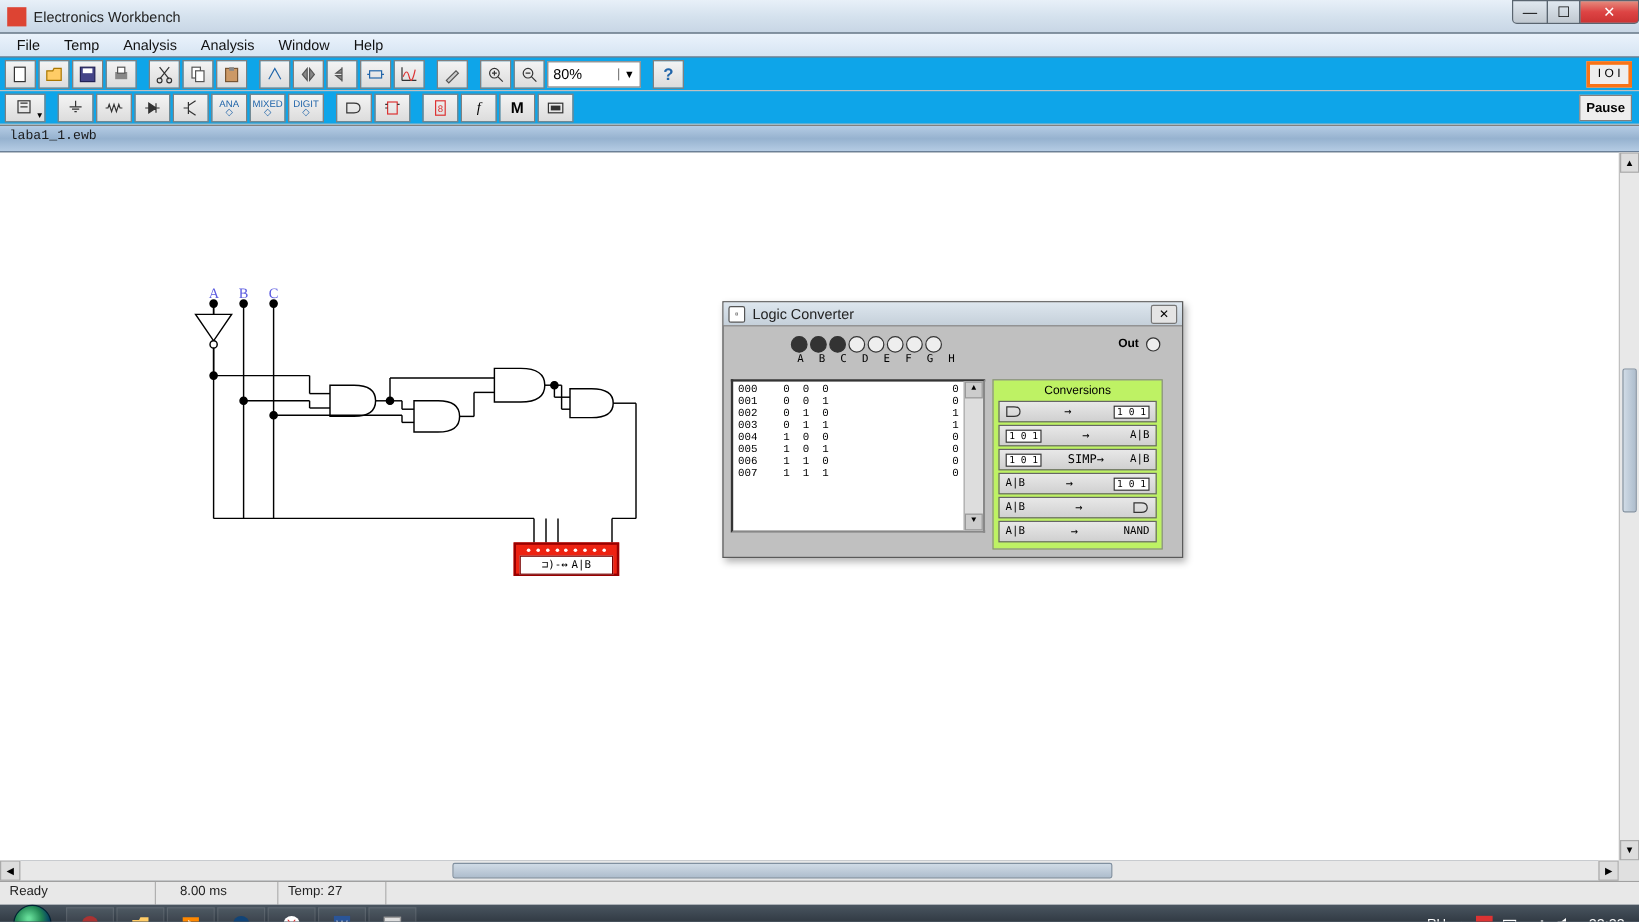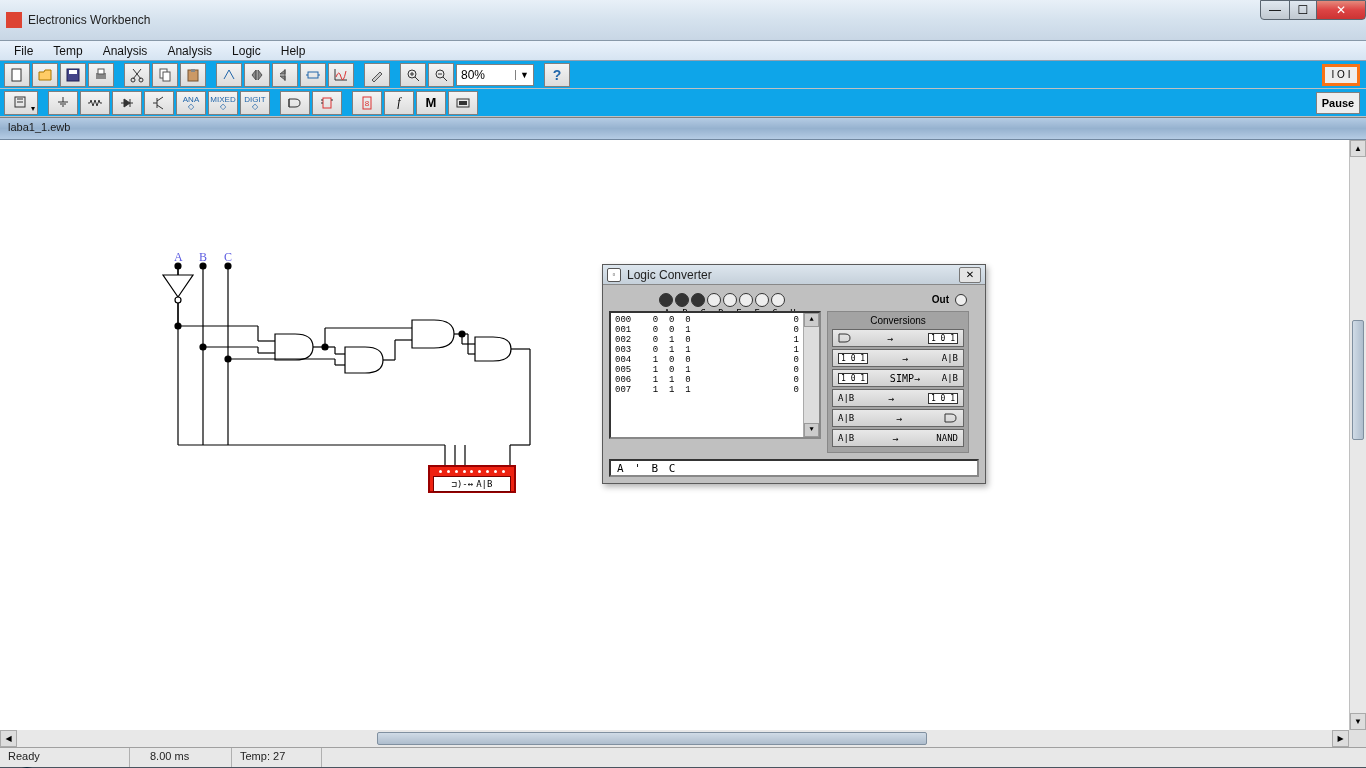--- a/index.html
+++ b/index.html
@@ -1,19 +1,19 @@
 <!DOCTYPE html>
 <html><head>
 <meta charset="utf-8">
 <style>
   * { box-sizing: border-box; margin: 0; padding: 0; }
   html, body { width: 1366px; height: 768px; font-family: "Segoe UI", Tahoma, sans-serif; font-size: 12px; overflow: hidden; background: #3a4a58; }
   
   
-  .titlebar { height: 41px; background: linear-gradient(to bottom, #e8f0f8 0%, #d5e2ee 50%, #c8d6e5 100%); display: flex; align-items: center; padding: 0 2px; border-bottom: 1px solid #8898a8; position: relative; }
+  .titlebar { height: 28px; background: linear-gradient(to bottom, #e8f0f8 0%, #d5e2ee 50%, #c8d6e5 100%); display: flex; align-items: center; padding: 0 2px; border-bottom: 1px solid #8898a8; position: relative; }
   .titlebar-icon { width: 16px; height: 16px; background: #d43; margin: 0 6px 0 4px; display: inline-block; }
   .titlebar-text { font-size: 12px; color: #222; }
   .win-controls { position: absolute; right: 0; top: 0; display: flex; }
   .win-btn { width: 45px; height: 20px; border: 1px solid #5a6570; margin-left: -1px; background: linear-gradient(to bottom, #e0e8f0, #c0c8d0); display: flex; align-items: center; justify-content: center; font-size: 12px; }
   .win-btn.close { background: linear-gradient(to bottom, #e58a7c, #d44, #c33); color: #fff; border-radius: 0 0 4px 0; width: 50px; }
   .win-btn.max { width: 28px; }
   .win-btn.min { width: 30px; border-radius: 0 0 0 4px;}
   
   
   .menubar { height: 20px; background: linear-gradient(to bottom, #ebf3fc, #d6e4f2); display: flex; align-items: center; padding: 0 4px; border-bottom: 1px solid #8fa0b2; }
@@ -30,21 +30,21 @@
   .right-tool { position: absolute; right: 6px; display:flex; gap:4px;}
   .switch-btn { width: 38px; height: 22px; border: 3px solid #f97316; background: #eee; font-size:10px; display:flex;align-items:center;justify-content:center;}
   .pause-btn { width: 44px; height: 22px; border: 1px solid #808080; background: #eee; font-size:11px; display:flex;align-items:center;justify-content:center;font-weight:bold;}
   .tbtn.txt { font-size:8px; line-height:7px; text-align:center; color:#26a;}
   .tbtn.m { font-weight:bold; font-size:13px;}
   .tbtn.wide { width: 30px;}
   .tbtn.drop { width: 34px; position:relative;}
   .tbtn.drop::after{content:"▾"; font-size:8px; position:absolute; right:2px; bottom:1px;}
 
   
-  .doc-title { height: 22px; background: linear-gradient(to bottom, #b5cce4, #96b2cf, #b5cce4); color: #1a1a1a; font-size: 11px; padding: 3px 8px; border-bottom: 1px solid #7288a0; }
+  .doc-title { height: 22px; background: linear-gradient(to bottom, #b5cce4, #96b2cf, #b5cce4); color: #1a1a1a; font-size: 11px; padding: 3px 8px; border-bottom: 1px solid #7288a0; font-family: Liberation Mono, monospace; }
   
   
   .workspace { position: relative; height: 590px; background: #fff; overflow: hidden; }
   .input-lbl { position: absolute; color: #5a5ae0; font-size: 12px; font-family: "Times New Roman", serif; }
   
   
   .vscroll { position: absolute; right: 0; top: 0; bottom: 0; width: 17px; background: #e8e8e8; border-left: 1px solid #c0c0c0;}
   .vscroll .sarrow { height:17px; background:#ddd; border:1px solid #aaa; display:flex;align-items:center;justify-content:center;font-size:8px;}
   .vscroll .sbot{position:absolute;bottom:0;left:0;right:0;}
   .vscroll .vthumb { position:absolute; left:2px; right:2px; top: 180px; height: 120px; background: linear-gradient(to right, #d0dbe6, #aebdcd); border:1px solid #8090a0; border-radius:2px;}
@@ -78,26 +78,26 @@
   .lc-title span{font-size:12px;color:#222;}
   .lc-title .lc-close{ margin-left:auto; width:22px; height:16px; border:1px solid #777; background:#e4e4e4; border-radius:2px; display:flex;align-items:center;justify-content:center; font-size:10px;}
   .lc-body { padding: 6px; }
   .lc-inputs { display:flex; align-items:center; gap:2px; padding: 2px 30px 4px 50px; position:relative;}
   .lc-inputs .node{ width:14px; height:14px; border-radius:50%; border:1px solid #333; background:#eee;}
   .lc-inputs .node.on{ background:#333;}
   .lc-inputs .labels{ position:absolute; left:50px; top:17px; display:flex; gap:2px;}
   .lc-inputs .labels span{ width:16px; text-align:center; font-size:9px; font-family: monospace;}
   .lc-inputs .out-lbl{ position:absolute; right:30px; top:3px; font-size:10px;font-weight:bold;}
   .lc-inputs .out-node{ width:12px;height:12px; border-radius:50%; border:1px solid #333; background:#eee; position:absolute; right:12px; top:3px;}
-  .lc-main { display:flex; gap:6px; }
+  .lc-main { display:flex; gap:6px; margin-top: 18px;}
   .lc-truth { width: 212px; height: 128px; background:#fff; border: 2px inset #888; position:relative; font-family: "Courier New", monospace; font-size: 9px; line-height: 10px; padding: 2px 4px; white-space: pre;}
   .lc-truth .out-col{ position:absolute; right: 20px; top:2px; white-space: pre;}
   .lc-truth-scroll{ position:absolute; right:0; top:0; bottom:0; width:16px; background:#ddd; border-left:1px solid #aaa;}
   .lc-truth-scroll .sa{height:14px;background:#ccc;border:1px solid #999;font-size:7px;text-align:center;}
-  .lc-conv { width: 142px; border: 1px solid #888; background:#a3a3a3; padding:3px 4px;}
+  .lc-conv { width: 142px; border: 1px solid #888; background:#bef264; padding:3px 4px;}
   .lc-conv-title{ text-align:center; font-size:10px; margin-bottom:3px;}
   .lc-conv-btn{ height:18px; border:1px solid #666; background: linear-gradient(to bottom, #e8e8e8, #d0d0d0); margin-bottom:2px; display:flex; align-items:center; justify-content:space-between; padding: 0 5px; font-size:9px; font-family: monospace;}
   .lc-conv-btn .seg{ display:inline-flex; align-items:center; gap:2px;}
   .lc-conv-btn .box{ border:1px solid #333; padding:0 2px; font-size:8px; background:#fff;}
   .lc-conv-btn .gate-i{ width:14px; height:10px; display:inline-block;}
   .lc-conv-btn .gate-i svg{width:100%;height:100%;}
   .lc-conv-btn .arr{ font-size:10px;}
   .lc-expr{ margin-top:6px; height: 18px; background:#fff; border:2px inset #888; padding:1px 6px; font-size:11px; font-family: monospace; letter-spacing: 2px;}
 
   
@@ -119,21 +119,21 @@
     <div class="win-btn max">☐</div>
     <div class="win-btn close">✕</div>
   </div>
 </div>
 
 <div class="menubar">
   <div class="menu-item">File</div>
   <div class="menu-item">Temp</div>
   <div class="menu-item">Analysis</div>
   <div class="menu-item">Analysis</div>
-  <div class="menu-item">Logic</div>
+  <div class="menu-item">Window</div>
   <div class="menu-item">Help</div>
 </div>
 
 <div class="toolbars">
   <div class="toolbar-row">
     <div class="tbtn">
         <svg viewBox="0 0 16 16">
           <rect x="3" y="2" width="9" height="12" fill="#fff" stroke="#333"></rect>
         </svg>
       </div>
@@ -509,21 +509,20 @@
                   <span>A|B</span>
                 </span>
                 <span class="arr">→</span>
                 <span class="seg">
                   <span>NAND</span>
                 </span>
               </div>
             </div>
         </div>
       </div>
-      <div class="lc-expr">A ' B C</div>
     </div>
   </div>
 
   <div class="vscroll">
     <div class="sarrow">▲</div>
     <div class="vthumb"></div>
     <div class="sarrow sbot">▼</div>
   </div>
 </div>
 

